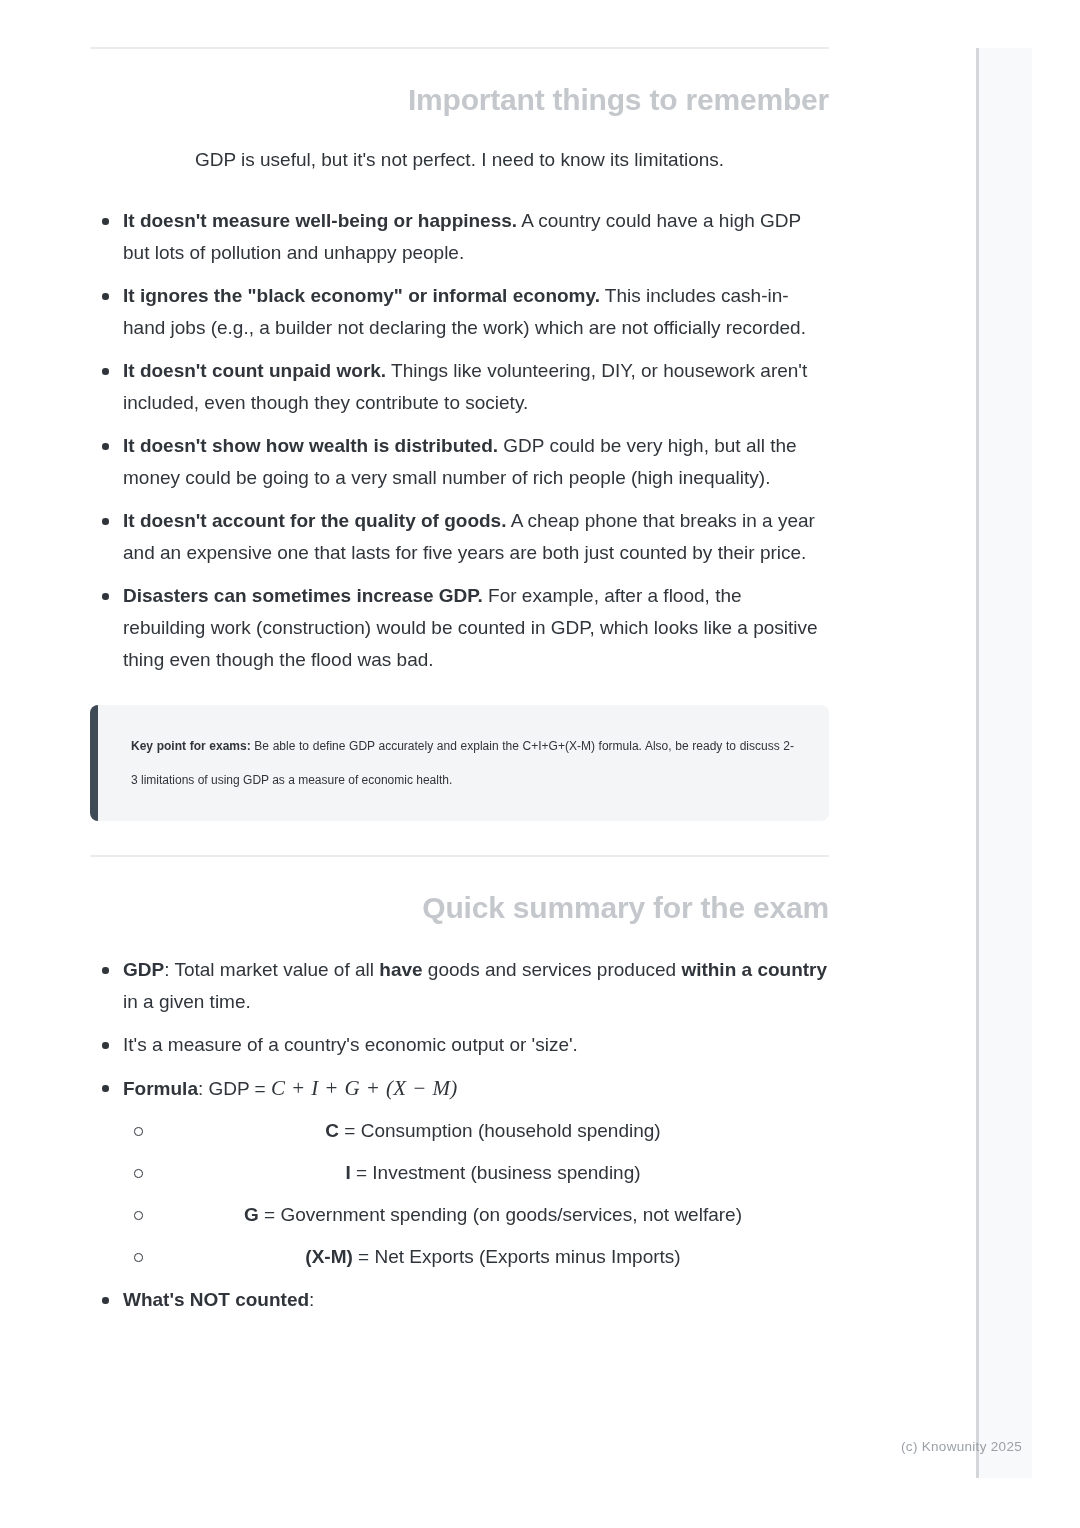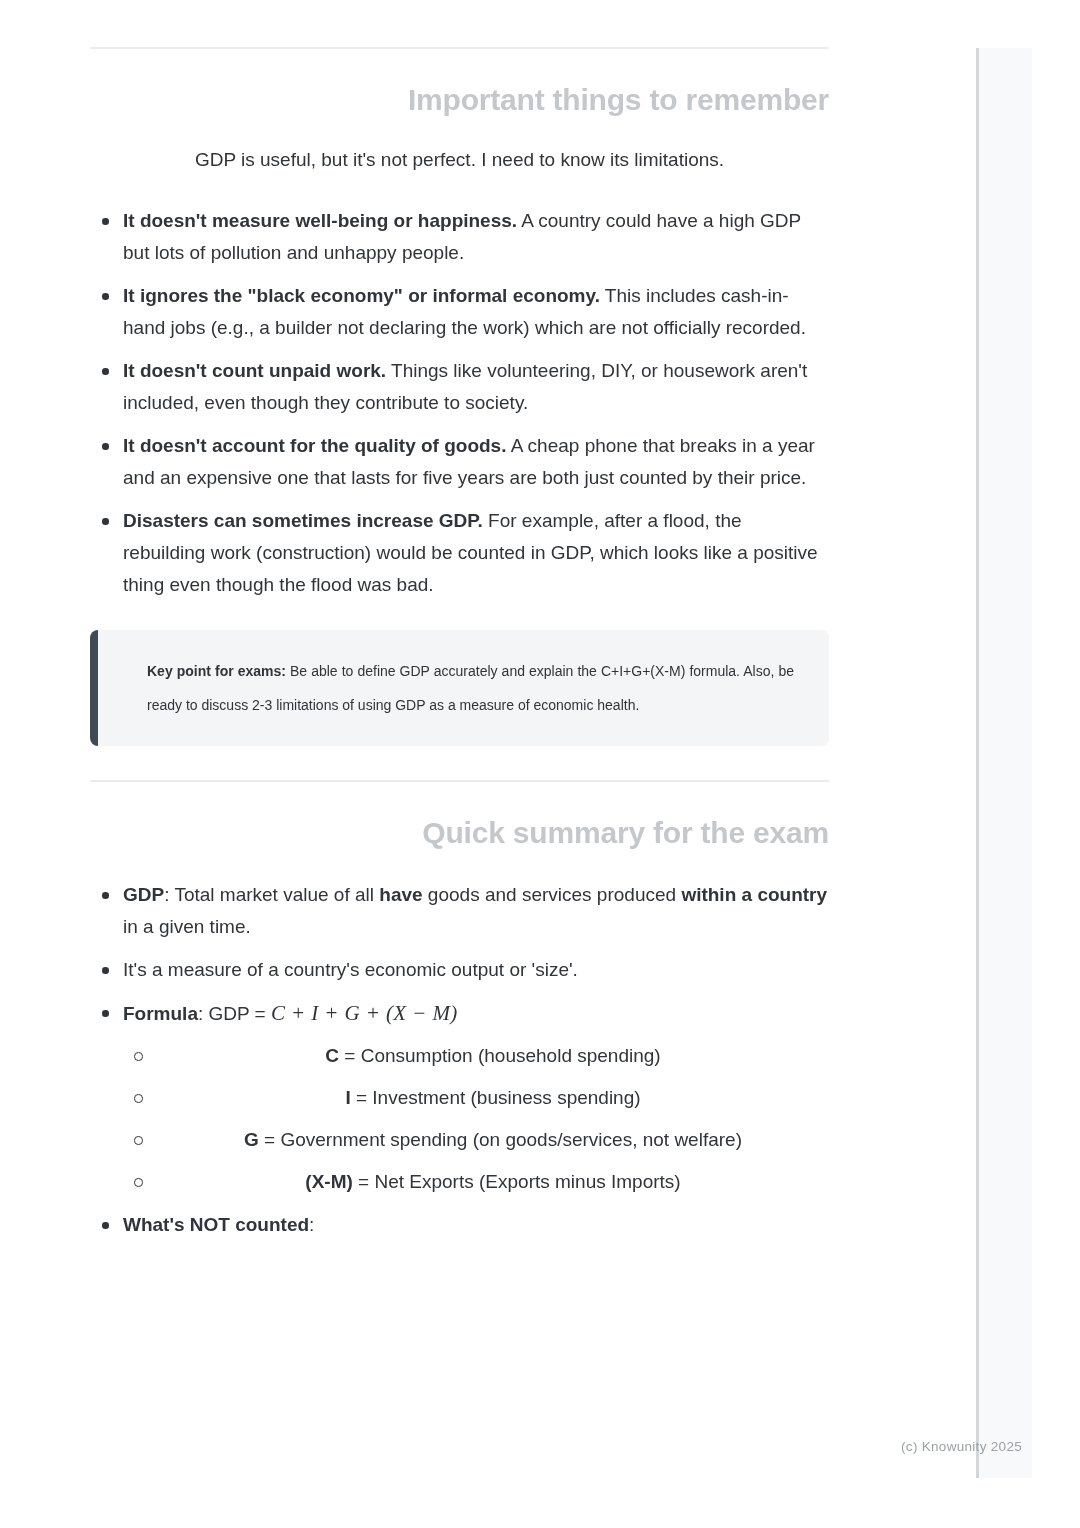--- a/index.html
+++ b/index.html
@@ -80,22 +80,22 @@
     border: 1.5px solid var(--text_dark, #30353b);
     border-radius: 50%;
     box-sizing: border-box;
     background: transparent;
   }
   .callout {
     margin-top: 29px;
     background: var(--callout_bg, #f4f5f6);
     border-left: 8px solid var(--callout_border, #3e4a56);
     border-radius: 8px;
-    padding: 24px 35px 24px 49px;
-    font-size: 14px;
+    padding: 24px 35px 24px 33px;
+    font-size: 12px;
     line-height: 34px;
     text-align: justify;
   }
   .math {
     font-family: "Liberation Serif", serif;
     font-style: italic;
     font-size: 21px;
     letter-spacing: 0.4px;
   }
   b { font-weight: 700; }
@@ -142,20 +142,24 @@
       <li class="item">
         <div class="rich"><b>It ignores the "black economy" or informal economy.</b> This includes cash-in-hand jobs (e.g., a builder not declaring the work) which are not officially recorded.</div>
 
       </li>
 
       <li class="item">
         <div class="rich"><b>It doesn't count unpaid work.</b> Things like volunteering, DIY, or housework aren't included, even though they contribute to society.</div>
 
       </li>
 
+      <li class="item">
+        <div class="rich"><b>It doesn't show how wealth is distributed.</b> GDP could be very high, but all the money could be going to a very small number of rich people (high inequality).</div>
+
+      </li>
 
       <li class="item">
         <div class="rich"><b>It doesn't account for the quality of goods.</b> A cheap phone that breaks in a year and an expensive one that lasts for five years are both just counted by their price.</div>
 
       </li>
 
       <li class="item">
         <div class="rich"><b>Disasters can sometimes increase GDP.</b> For example, after a flood, the rebuilding work (construction) would be counted in GDP, which looks like a positive thing even though the flood was bad.</div>
 
       </li>

